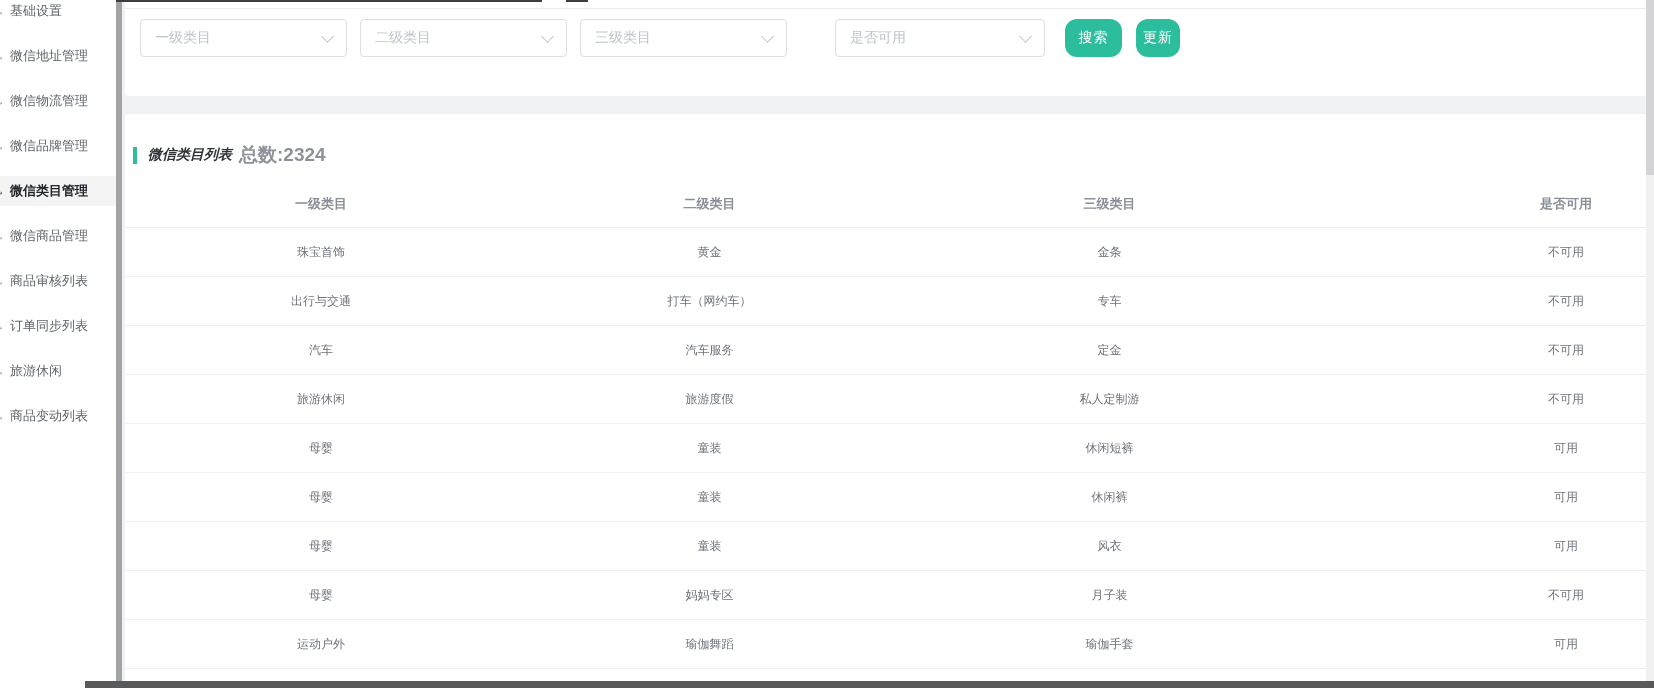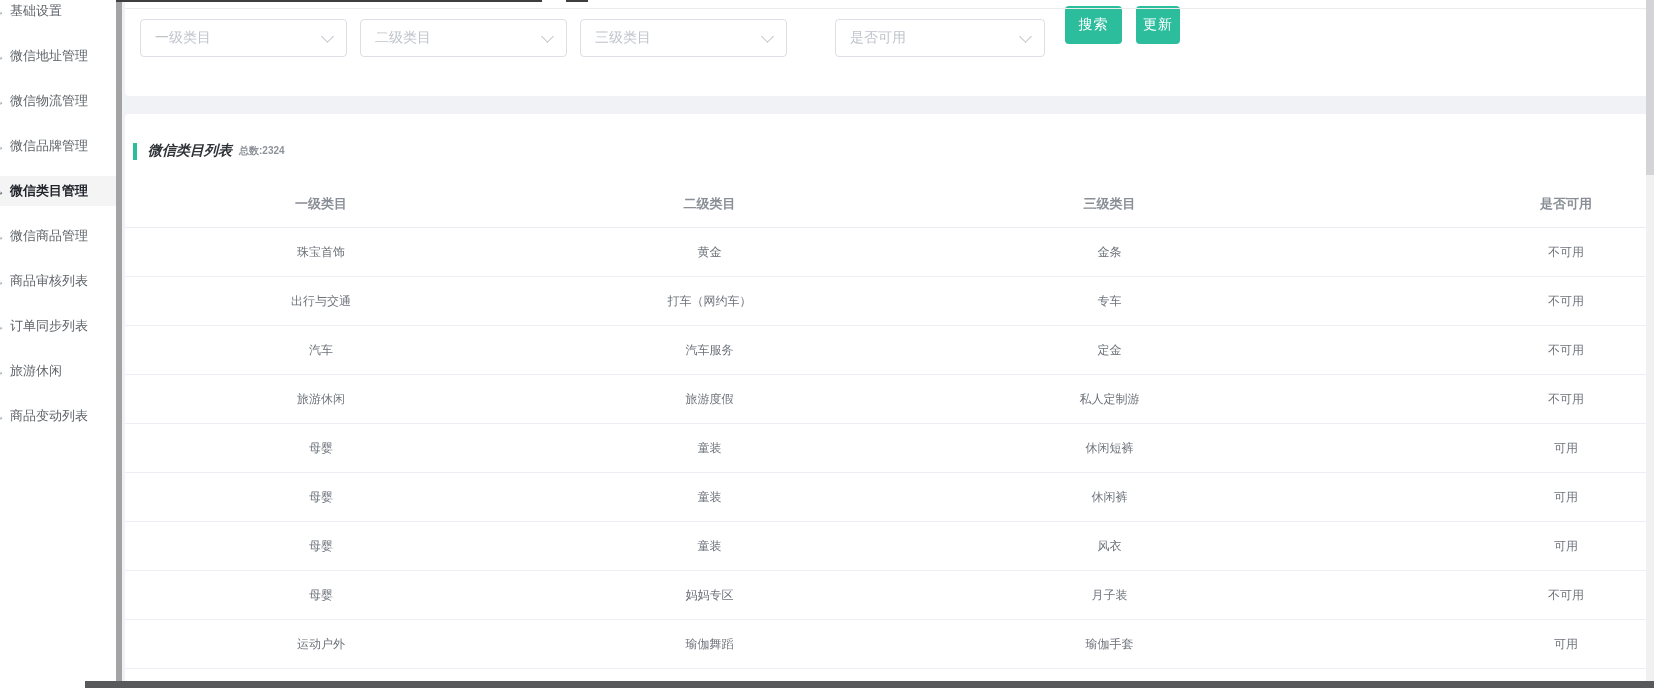--- a/index.html
+++ b/index.html
@@ -42,35 +42,35 @@
   .sel:nth-child(1){left:15px;}
   .sel:nth-child(2){left:235px;}
   .sel:nth-child(3){left:455px;}
   .sel:nth-child(4){left:710px;width:210px;}
   .chev{
     width:8px;height:8px;flex:none;margin-top:-4px;
     border-right:1.5px solid #c0c4cc;border-bottom:1.5px solid #c0c4cc;
     transform:rotate(45deg);
   }
   .btn{
-    position:absolute;top:6px;height:38px;border:none;border-radius:4px;
+    position:absolute;top:19px;height:38px;border:none;border-radius:12px;
     background:var(--accent,#2cbd9d);color:#ffffff;font-size:14px;
     font-family:inherit;cursor:pointer;letter-spacing:1px;
   }
   .btn-search{left:940px;width:57px;}
   .btn-update{left:1011px;width:44px;}
   
   .table-card{
     position:absolute;left:125px;top:114px;width:1545px;bottom:0;
     background:#ffffff;border-radius:4px 4px 0 0;overflow:hidden;z-index:1;
   }
   .sec{position:absolute;left:8px;top:28px;display:flex;align-items:center;}
   .tick{width:4px;height:17px;background:var(--accent,#2cbd9d);flex:none;}
   .sec-title{margin-left:11px;font-size:14px;font-weight:bold;color:#2f3338;font-style:italic;}
-  .sec-count{margin-left:7px;font-size:10px;font-weight:600;color:#8d9299;}
+  .sec-count{margin-left:7px;font-size:19px;font-weight:600;color:#8d9299;}
   table.cat{
     position:absolute;left:0;top:67px;width:1690px;
     border-collapse:collapse;table-layout:fixed;
   }
   table.cat th{
     height:46px;font-size:13px;font-weight:600;color:#8a8f97;
     text-align:center;border-bottom:1px solid #e9ecf1;padding:0;
   }
   table.cat td{
     height:48px;font-size:12px;color:#6e737b;text-align:center;

